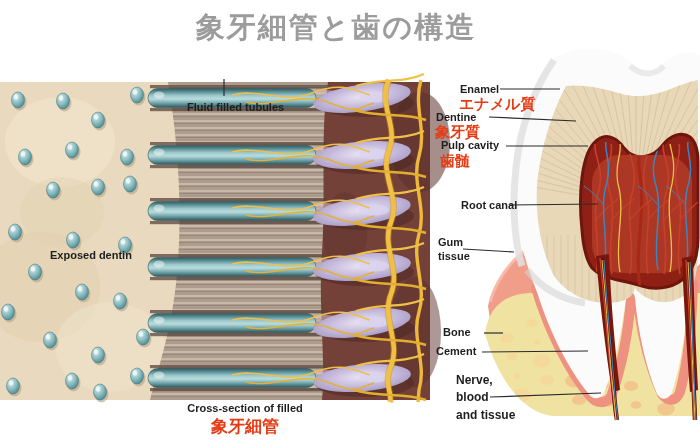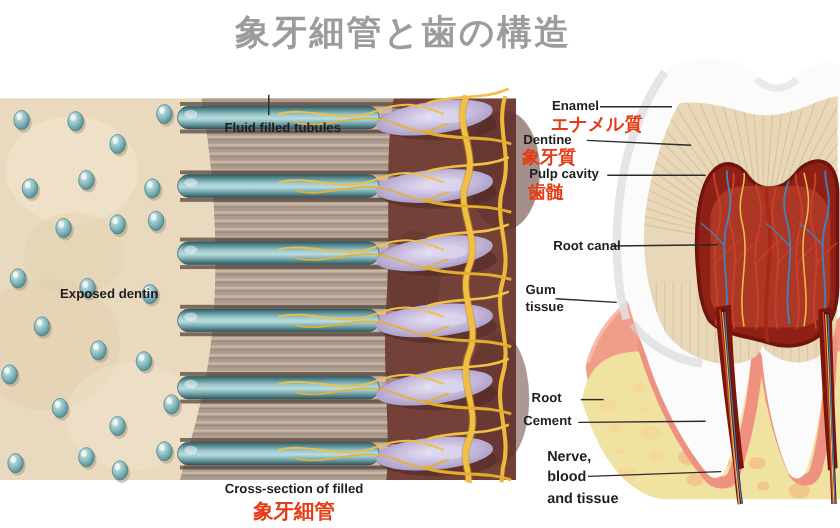--- a/index.html
+++ b/index.html
@@ -392,38 +392,38 @@
         <line x1="484" y1="333" x2="503" y2="333"></line>
         <line x1="482" y1="352" x2="588" y2="351"></line>
         <line x1="490" y1="397" x2="601" y2="393"></line>
       </g>
     </g>
   </svg>
 
   <div class="title">象牙細管と歯の構造</div>
 
   <div class="label" style="left:187px;top:65px;margin-top:36px;">Fluid filled tubules</div>
-  <div class="label" style="left:50px;top:239px;">Exposed dentin</div>
+  <div class="label" style="left:50px;top:249px;">Exposed dentin</div>
 
   <div class="caption">
     <div class="en">Cross-section of filled</div>
     <div class="ja">象牙細管</div>
   </div>
 
   <div class="label" style="left:460px;top:83px;">Enamel</div>
   <div class="label ja" style="left:459px;top:95px;">エナメル質</div>
   <div class="label" style="left:436px;top:111px;">Dentine</div>
   <div class="label ja" style="left:435px;top:123px;">象牙質</div>
   <div class="label" style="left:441px;top:139px;">Pulp cavity</div>
   <div class="label ja" style="left:440px;top:152px;">歯髄</div>
   <div class="label" style="left:461px;top:199px;">Root canal</div>
   <div class="label" style="left:438px;top:236px;">
     <div>Gum</div>
     <div>tissue</div>
   </div>
-  <div class="label" style="left:443px;top:326px;">Root</div>
+  <div class="label" style="left:443px;top:326px;">Bone</div>
   <div class="label" style="left:436px;top:345px;">Cement</div>
   <div class="label lh17" style="left:456px;top:372px;">
     <div>Nerve,</div>
     <div>blood</div>
     <div>and tissue</div>
   </div>
 </div>
 
 </body></html>

